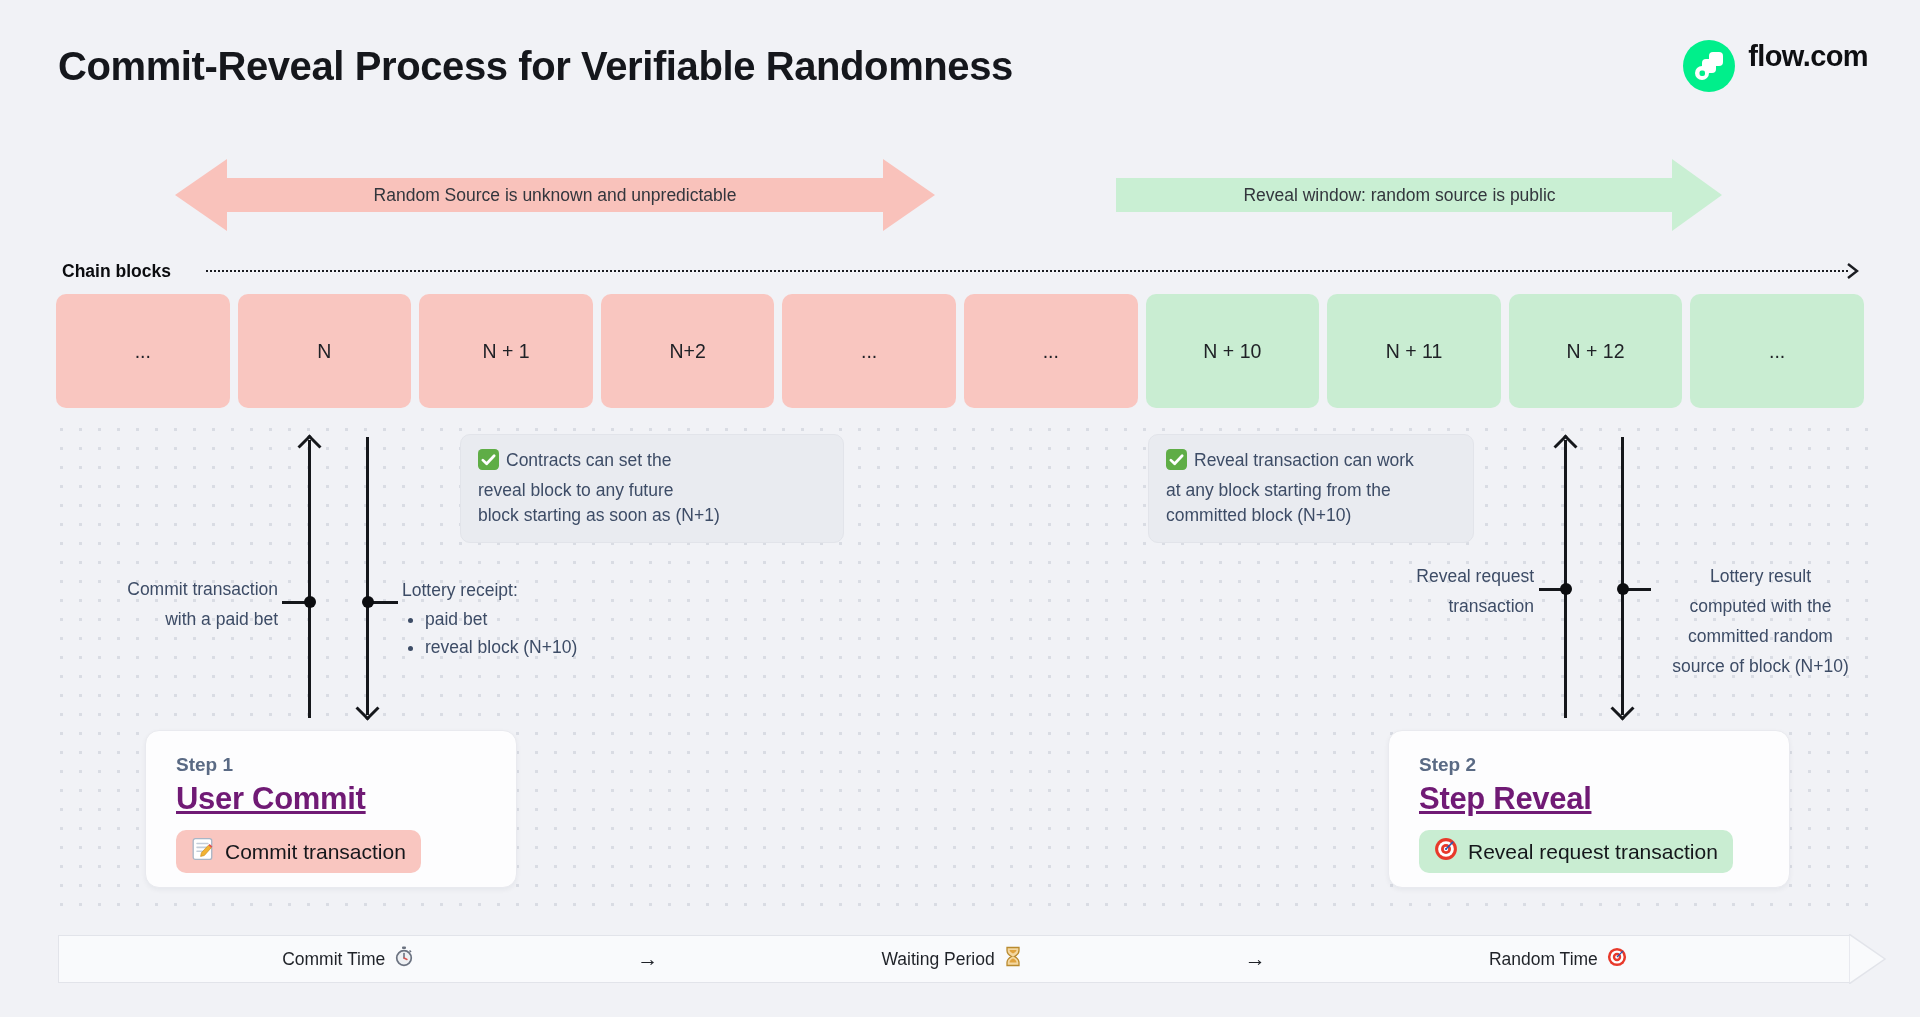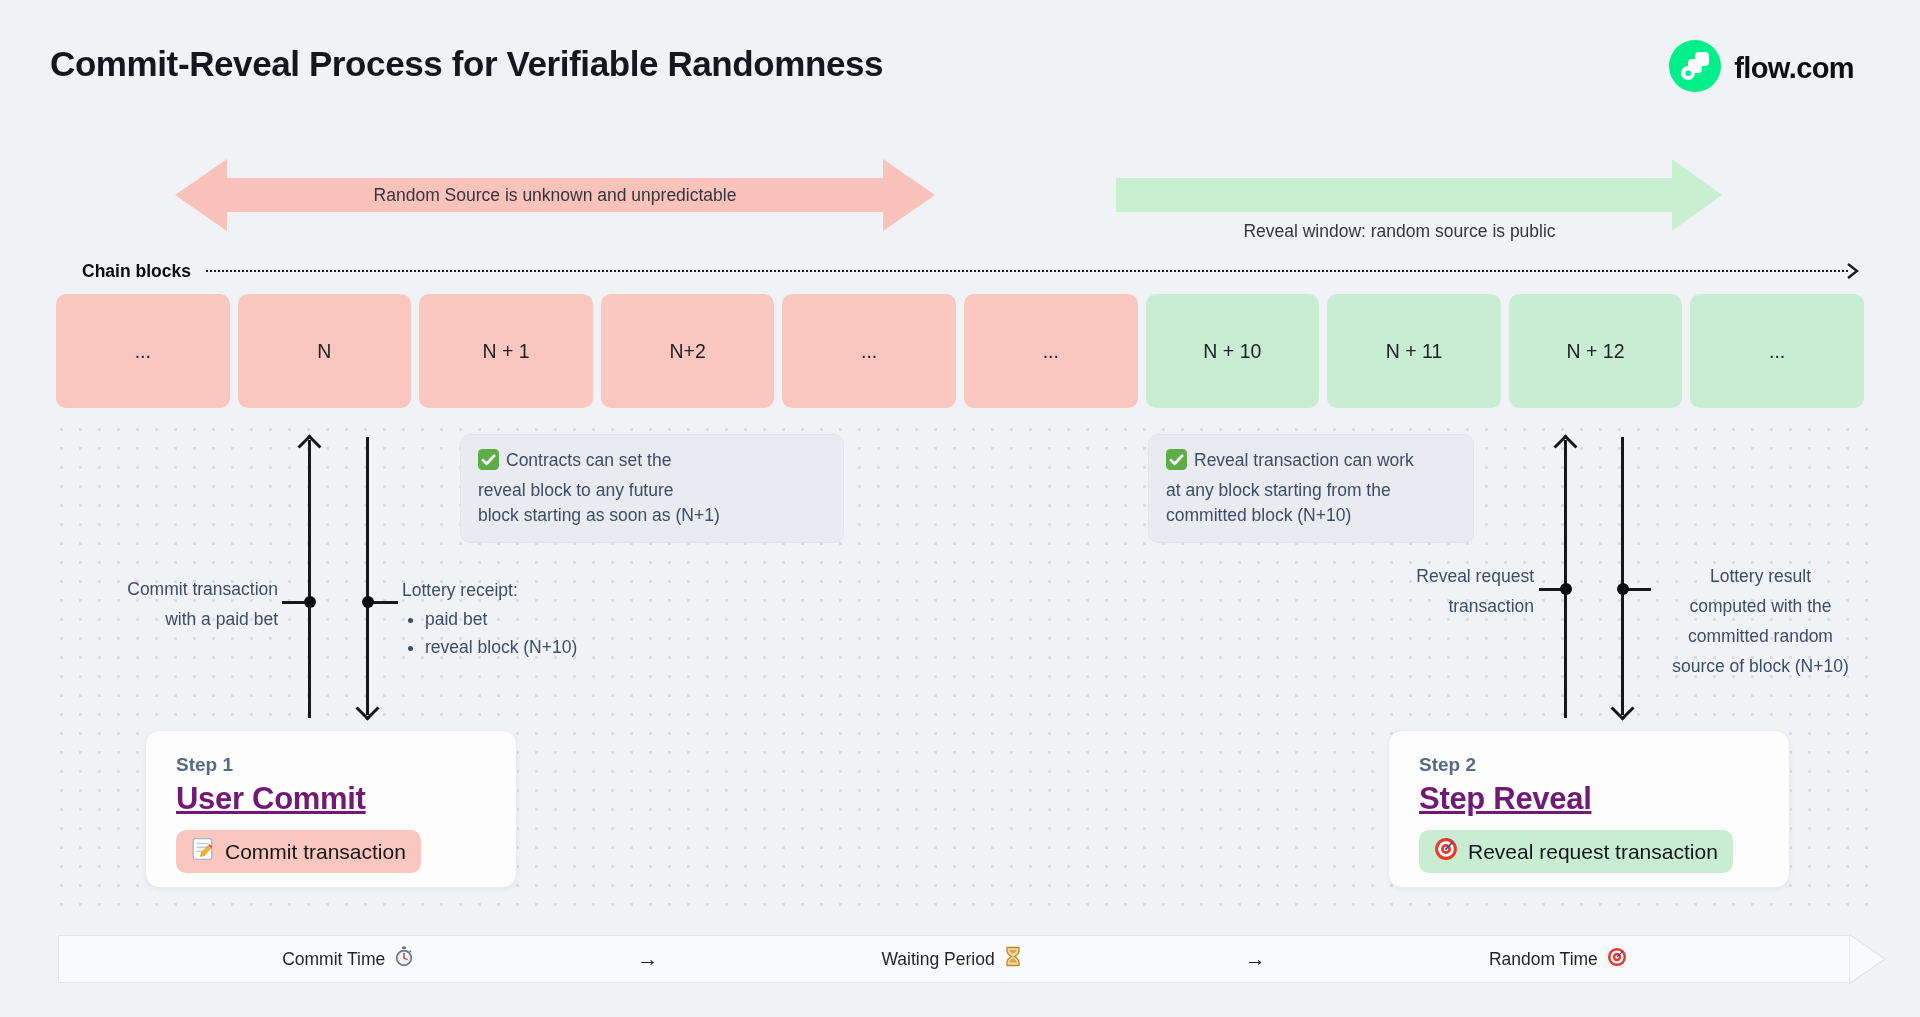--- a/index.html
+++ b/index.html
@@ -9,33 +9,33 @@
     background: #f1f2f6; overflow: hidden;
     font-family: "Liberation Sans", sans-serif; color:#1a1c22;
   }
   
   .dots {
     position:absolute; left:52px; top:420px; width:1820px; height:492px;
     background-image: radial-gradient(#d6d9e1 1.4px, transparent 1.7px);
     background-size: 19px 19px; opacity:.9;
   }
   .title {
-    position:absolute; left:50px; top:44px;
-    font-size:35px; font-weight:700; letter-spacing:-0.4px; color:#15171c;
-  }
-  .brand { position:absolute; right:66px; top:40px; display:flex; align-items:center; gap:13px; cursor:pointer; }
+    position:absolute; left:58px; top:44px;
+    font-size:40px; font-weight:700; letter-spacing:-0.4px; color:#15171c;
+  }
+  .brand { position:absolute; right:52px; top:40px; display:flex; gap:13px; cursor:pointer; }
   .brand-name { font-size:29px; font-weight:700; letter-spacing:-0.6px; color:#0e0f12; }
 
   .arrow-svg { position:absolute; }
   .banner-label {
     position:absolute; height:34px; display:flex; align-items:center; justify-content:center;
     font-size:17.5px; color:#33363d;
   }
 
-  .chain-label { position:absolute; left:62px; top:261px; font-size:17.5px; font-weight:700; color:#0b0c0f;margin-left:20px; }
+  .chain-label { position:absolute; left:62px; top:261px; font-size:17.5px; font-weight:700; color:#0b0c0f; }
   .chain-dotted { position:absolute; left:206px; top:270px; width:1642px; border-top:2.5px dotted #1b1d22; }
   .chain-chev { position:absolute; left:1846px; top:263px; }
 
   .blocks { position:absolute; left:56px; top:294px; width:1808px; height:114px; display:flex; gap:8px; }
   .block {
     flex:1; border-radius:10px; display:flex; align-items:center; justify-content:center;
     font-size:19.5px; font-weight:500; color:#202227;
   }
   .block.commit { background:#f9c6c0; }
   .block.reveal { background:#c9edd2; }
@@ -110,21 +110,21 @@
   </div>
 
   <svg class="arrow-svg" style="left:175px; top:159px;" width="760" height="72" viewBox="0 0 760 72">
     <polygon fill="#f9c2bb" points="0,36 52,0 52,19 708,19 708,0 760,36 708,72 708,53 52,53 52,72"></polygon>
   </svg>
   <div class="banner-label" style="left:230px; top:178px; width:650px;">Random Source is unknown and unpredictable</div>
 
   <svg class="arrow-svg" style="left:1116px; top:159px;" width="606" height="72" viewBox="0 0 606 72">
     <polygon fill="#c9efd3" points="0,19 556,19 556,0 606,36 556,72 556,53 0,53"></polygon>
   </svg>
-  <div class="banner-label" style="left:1116px; top:178px; width:567px;margin-top:36px;">Reveal window: random source is public</div>
+  <div class="banner-label" style="left:1116px; top:178px; width:567px;">Reveal window: random source is public</div>
 
   <div class="chain-label">Chain blocks</div>
   <div class="chain-dotted"></div>
   <span class="chain-chev">
     <svg width="14" height="16" viewBox="0 0 14 16">
         <polyline points="2,1 11,8 2,15" fill="none" stroke="#1b1d22" stroke-width="2.4"></polyline>
       </svg>
   </span>
 
   <div class="blocks">

